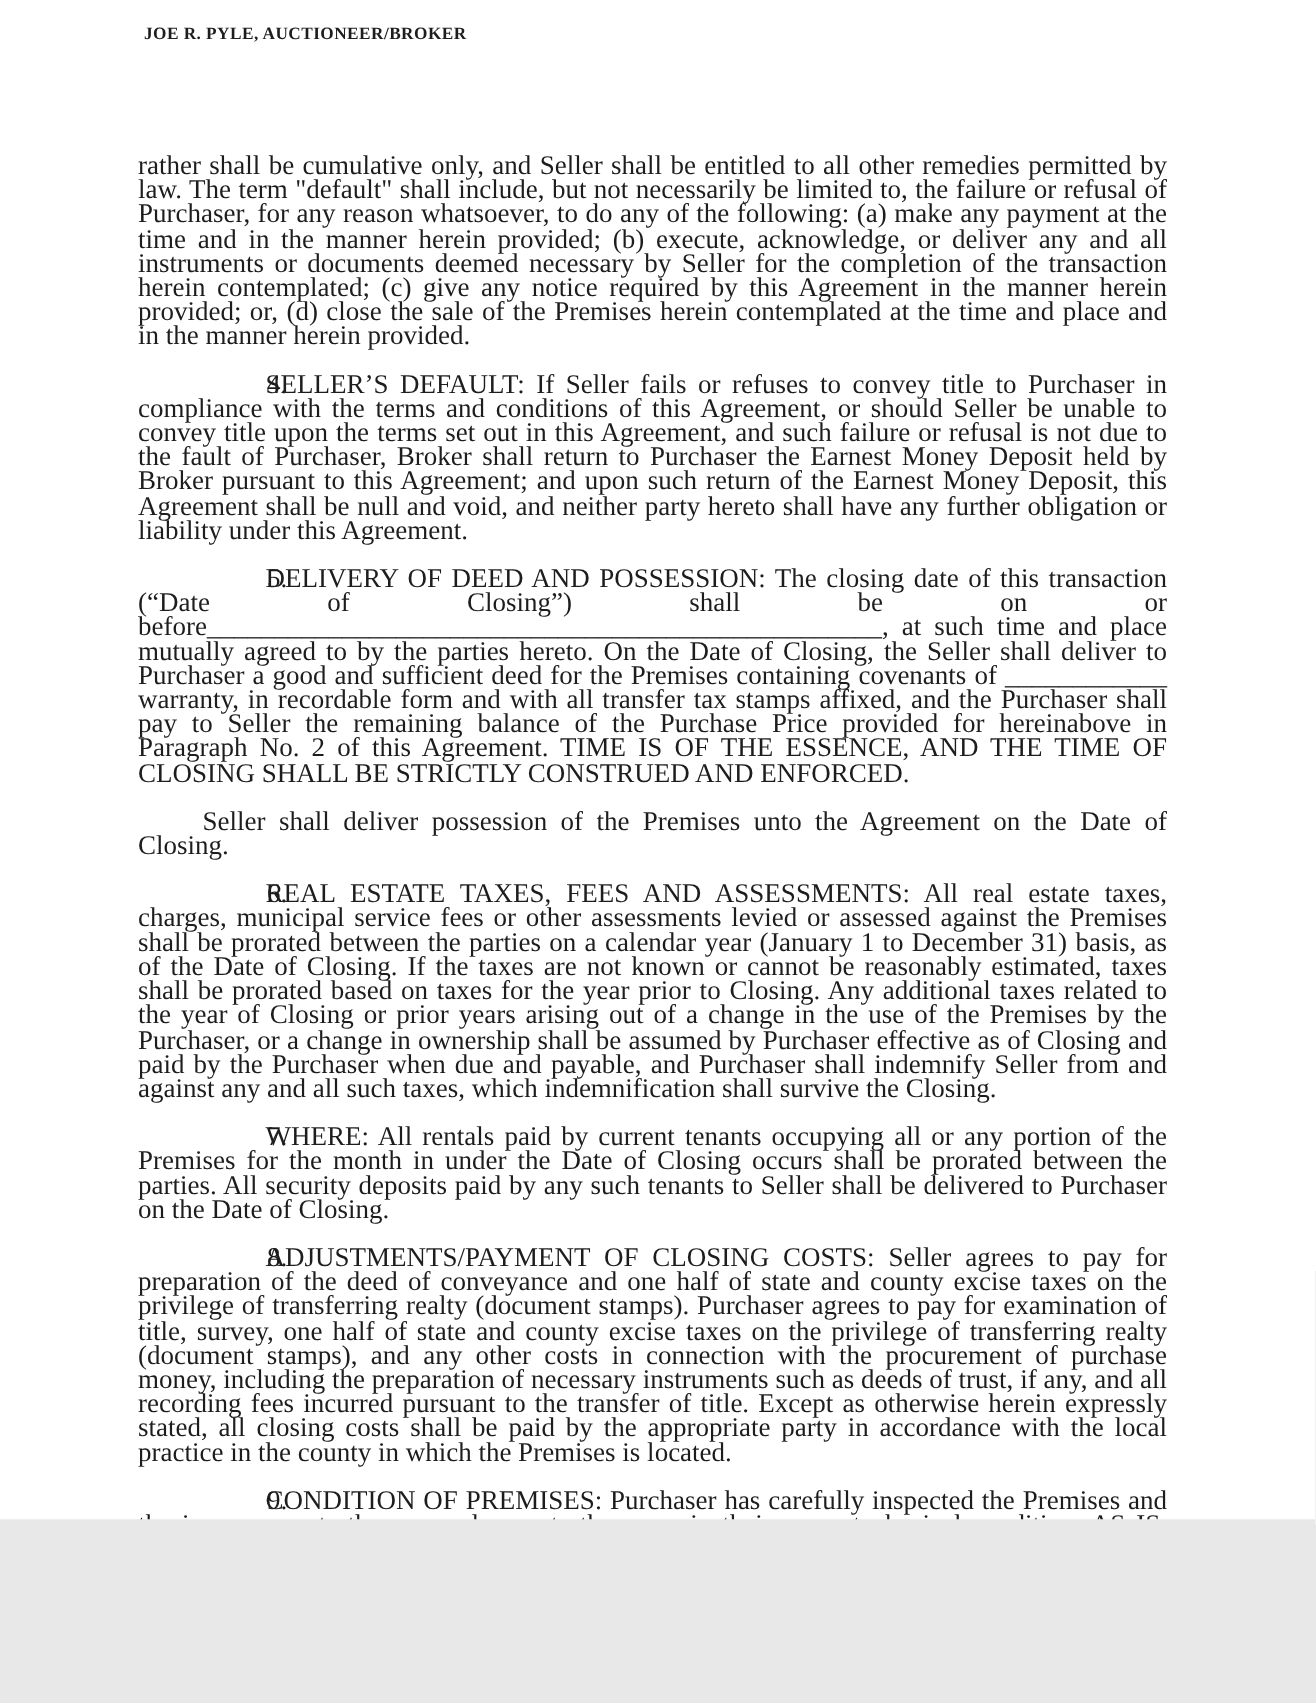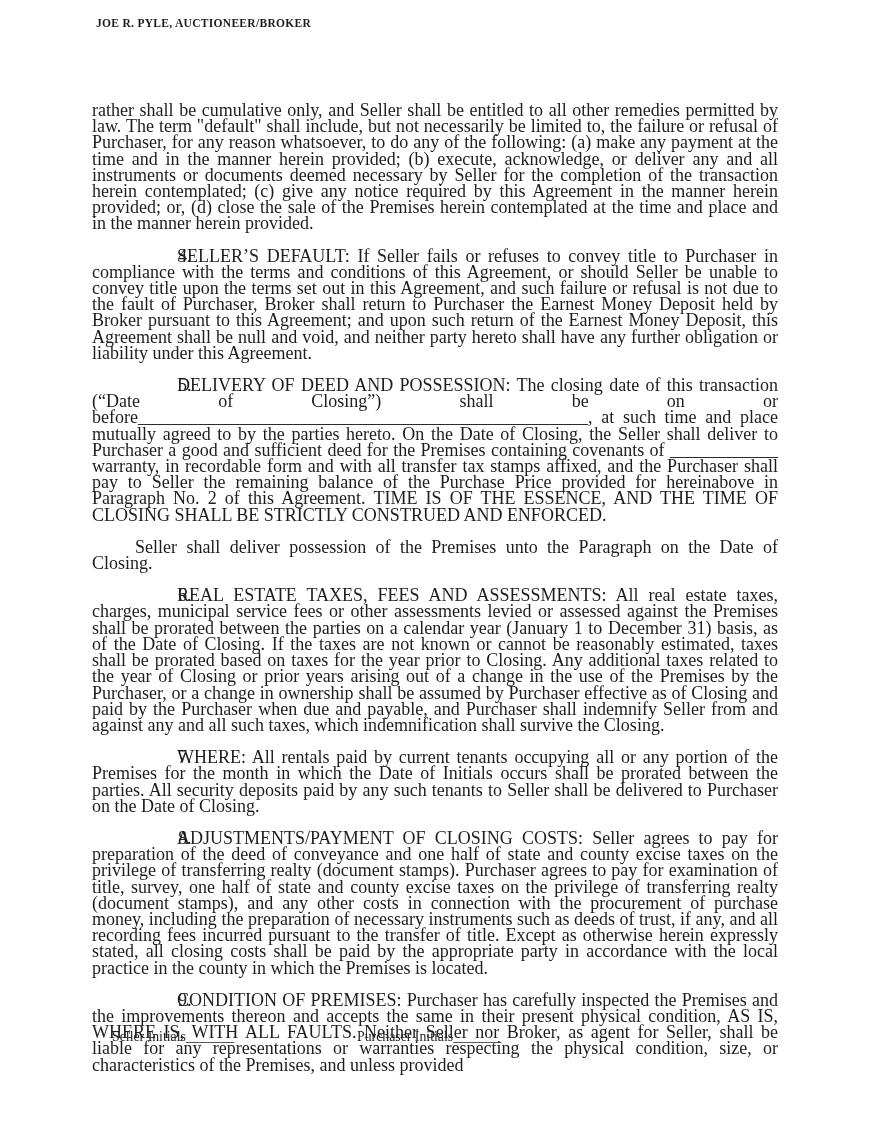--- a/index.html
+++ b/index.html
@@ -3,21 +3,21 @@
 <meta charset="utf-8">
 <style>
   html, body {
     margin: 0;
     padding: 0;
     background: #e8e8e8;
   }
   .page {
     position: relative;
     width: 877px;
-    height: 1135px;
+    height: 1013px;
     margin: 0 auto;
     background: #ffffff;
     font-family: "Liberation Serif", serif;
     color: #1d1d1d;
     overflow: hidden;
   }
   .doc-header {
     position: absolute;
     left: 96px;
     top: 17px;
@@ -85,29 +85,29 @@
 
     <p class="para indent">
       <span class="pnum">4.</span><span class="heading">SELLER’S DEFAULT</span><span>: </span><span>If Seller fails or refuses to convey title to Purchaser in compliance with the terms and conditions of this Agreement, or should Seller be unable to convey title upon the terms set out in this Agreement, and such failure or refusal is not due to the fault of Purchaser, Broker shall return to Purchaser the Earnest Money Deposit held by Broker pursuant to this Agreement; and upon such return of the Earnest Money Deposit, this Agreement shall be null and void, and neither party hereto shall have any further obligation or liability under this Agreement.</span>
     </p>
 
     <p class="para indent">
       <span class="pnum">5.</span><span class="heading">DELIVERY OF DEED AND POSSESSION</span><span>: </span><span>The closing date of this transaction (“Date of Closing”) shall be on or before</span><span class="blank">__________________________________________________</span><span>, at such time and place mutually agreed to by the parties hereto. On the Date of Closing, the Seller shall deliver to Purchaser a good and sufficient deed for the Premises containing covenants of </span><span class="blank">____________</span><span> warranty, in recordable form and with all transfer tax stamps affixed, and the Purchaser shall pay to Seller the remaining balance of the Purchase Price provided for hereinabove in Paragraph No. 2 of this Agreement. TIME IS OF THE ESSENCE, AND THE TIME OF CLOSING SHALL BE STRICTLY CONSTRUED AND ENFORCED.</span>
     </p>
 
     <p class="para indent">
-      <span>Seller shall deliver possession of the Premises unto the Paragraph on the Date of Closing.</span>
+      <span>Seller shall deliver possession of the Premises unto the Agreement on the Date of Closing.</span>
     </p>
 
     <p class="para indent">
       <span class="pnum">6.</span><span class="heading">REAL ESTATE TAXES, FEES AND ASSESSMENTS</span><span>: </span><span>All real estate taxes, charges, municipal service fees or other assessments levied or assessed against the Premises shall be prorated between the parties on a calendar year (January 1 to December 31) basis, as of the Date of Closing. If the taxes are not known or cannot be reasonably estimated, taxes shall be prorated based on taxes for the year prior to Closing. Any additional taxes related to the year of Closing or prior years arising out of a change in the use of the Premises by the Purchaser, or a change in ownership shall be assumed by Purchaser effective as of Closing and paid by the Purchaser when due and payable, and Purchaser shall indemnify Seller from and against any and all such taxes, which indemnification shall survive the Closing.</span>
     </p>
 
     <p class="para indent">
-      <span class="pnum">7.</span><span class="heading">WHERE</span><span>: </span><span>All rentals paid by current tenants occupying all or any portion of the Premises for the month in which the Date of Initials occurs shall be prorated between the parties. All security deposits paid by any such tenants to Seller shall be delivered to Purchaser on the Date of Closing.</span>
+      <span class="pnum">7.</span><span class="heading">WHERE</span><span>: </span><span>All rentals paid by current tenants occupying all or any portion of the Premises for the month in under the Date of Closing occurs shall be prorated between the parties. All security deposits paid by any such tenants to Seller shall be delivered to Purchaser on the Date of Closing.</span>
     </p>
 
     <p class="para indent">
       <span class="pnum">8.</span><span class="heading">ADJUSTMENTS/PAYMENT OF CLOSING COSTS</span><span>: </span><span>Seller agrees to pay for preparation of the deed of conveyance and one half of state and county excise taxes on the privilege of transferring realty (document stamps). Purchaser agrees to pay for examination of title, survey, one half of state and county excise taxes on the privilege of transferring realty (document stamps), and any other costs in connection with the procurement of purchase money, including the preparation of necessary instruments such as deeds of trust, if any, and all recording fees incurred pursuant to the transfer of title. Except as otherwise herein expressly stated, all closing costs shall be paid by the appropriate party in accordance with the local practice in the county in which the Premises is located.</span>
     </p>
 
     <p class="para indent">
       <span class="pnum">9.</span><span class="heading">CONDITION OF PREMISES</span><span>: </span><span>Purchaser has carefully inspected the Premises and the improvements thereon and accepts the same in their present physical condition, AS IS, WHERE IS, WITH ALL FAULTS. Neither Seller nor Broker, as agent for Seller, shall be liable for any representations or warranties respecting the physical condition, size, or characteristics of the Premises, and unless provided</span>
     </p>
 

